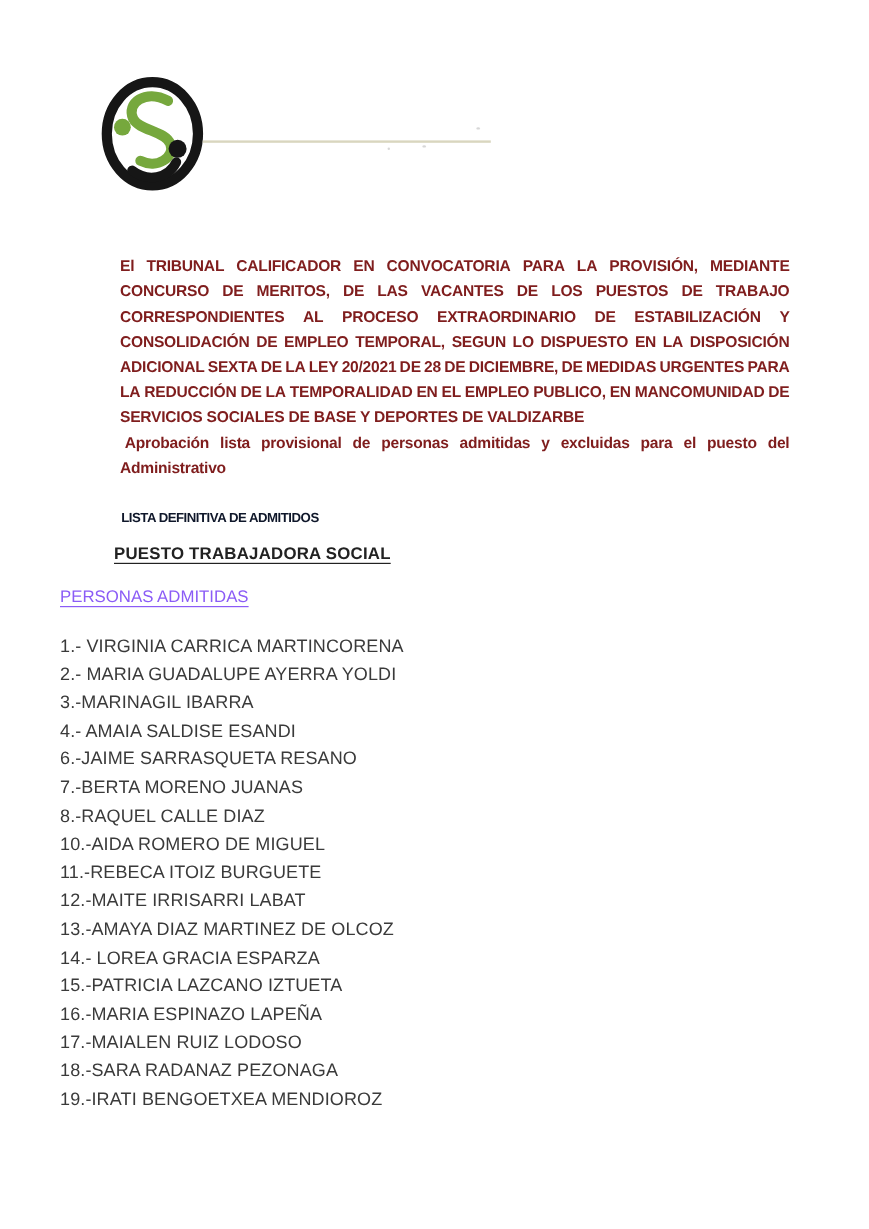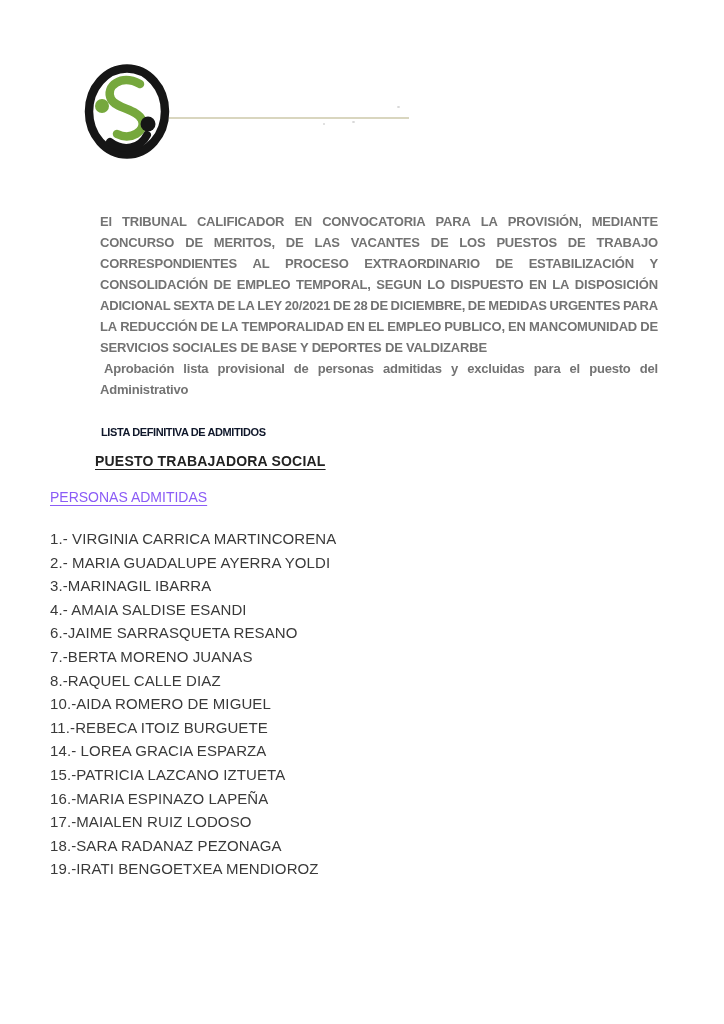--- a/index.html
+++ b/index.html
@@ -19,21 +19,21 @@
   
   .hrule { position: absolute; left: 169px; top: 117px; width: 240px; height: 2px; background: #d9d6bf; }
   .speck { position: absolute; background: #c6c6c6; border-radius: 50%; opacity: .7; }
   .speck.s1 { left: 397px; top: 106px; width: 3px; height: 2px; }
   .speck.s2 { left: 323px; top: 123px; width: 2px; height: 2px; }
   .speck.s3 { left: 352px; top: 121px; width: 3px; height: 2px; }
 
   
   .intro {
     position: absolute; left: 100px; top: 211px; width: 558px;
-    font-weight: bold; font-size: 13px; letter-spacing: -0.2px; color: #737373;
+    font-weight: bold; font-size: 13px; letter-spacing: -0.2px; color: #7f1d1d;
   }
   .jline { height: 21px; display: flex; justify-content: space-between; align-items: center; }
   .lline { height: 21px; line-height: 21px; white-space: nowrap; }
   .indent { padding-left: 4px; box-sizing: border-box; }
 
   
   .h-lista {
     position: absolute; left: 101px; top: 426px;
     font-size: 11px; font-weight: bold; letter-spacing: -0.4px; color: #0f172a;
     white-space: nowrap;
@@ -174,20 +174,22 @@
   <div class="names">
     <div class="name">1.- VIRGINIA CARRICA MARTINCORENA</div>
     <div class="name">2.- MARIA GUADALUPE AYERRA YOLDI</div>
     <div class="name">3.-MARINAGIL IBARRA</div>
     <div class="name">4.- AMAIA SALDISE ESANDI</div>
     <div class="name">6.-JAIME SARRASQUETA RESANO</div>
     <div class="name">7.-BERTA MORENO JUANAS</div>
     <div class="name">8.-RAQUEL CALLE DIAZ</div>
     <div class="name">10.-AIDA ROMERO DE MIGUEL</div>
     <div class="name">11.-REBECA ITOIZ BURGUETE</div>
+    <div class="name">12.-MAITE IRRISARRI LABAT</div>
+    <div class="name">13.-AMAYA DIAZ MARTINEZ DE OLCOZ</div>
     <div class="name">14.- LOREA GRACIA ESPARZA</div>
     <div class="name">15.-PATRICIA LAZCANO IZTUETA</div>
     <div class="name">16.-MARIA ESPINAZO LAPEÑA</div>
     <div class="name">17.-MAIALEN RUIZ LODOSO</div>
     <div class="name">18.-SARA RADANAZ PEZONAGA</div>
     <div class="name">19.-IRATI BENGOETXEA MENDIOROZ</div>
   </div>
 
 </div>
 

